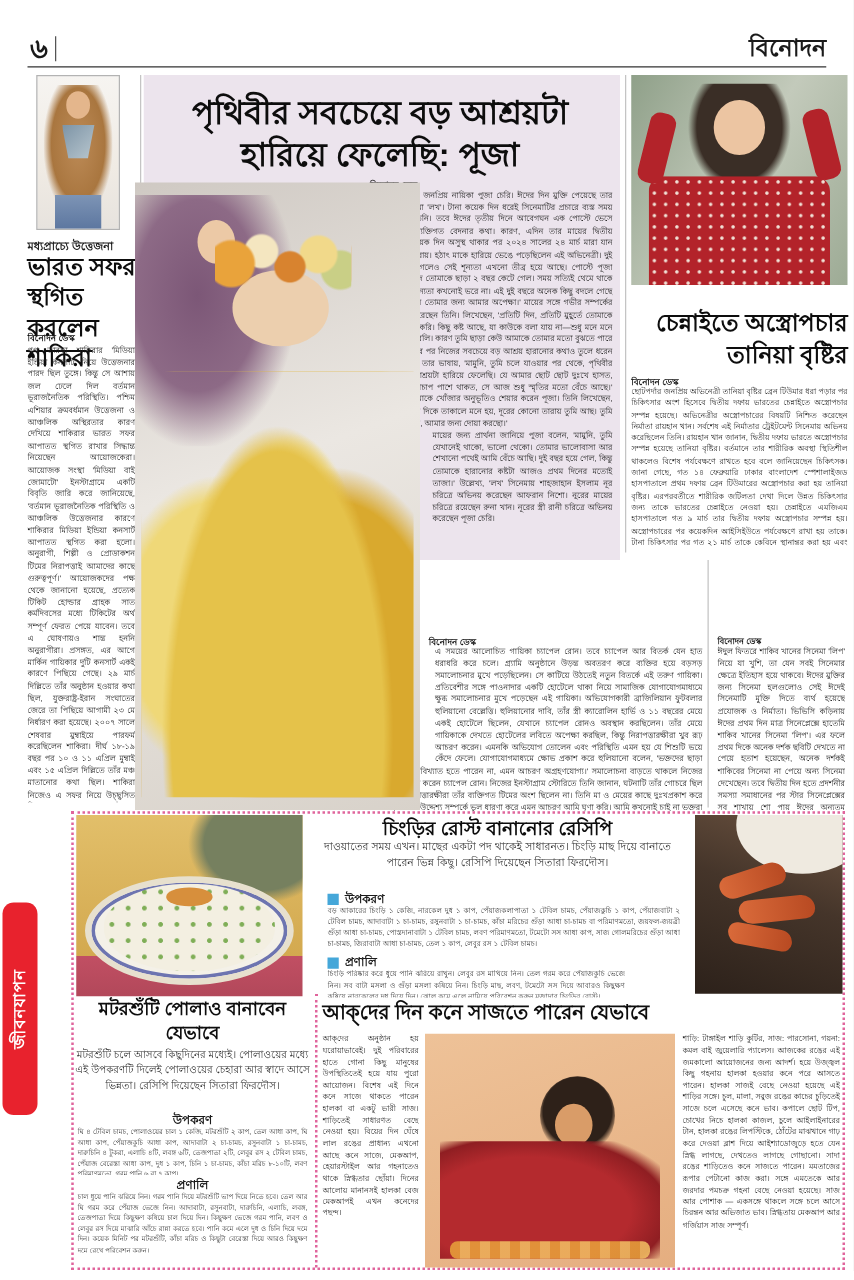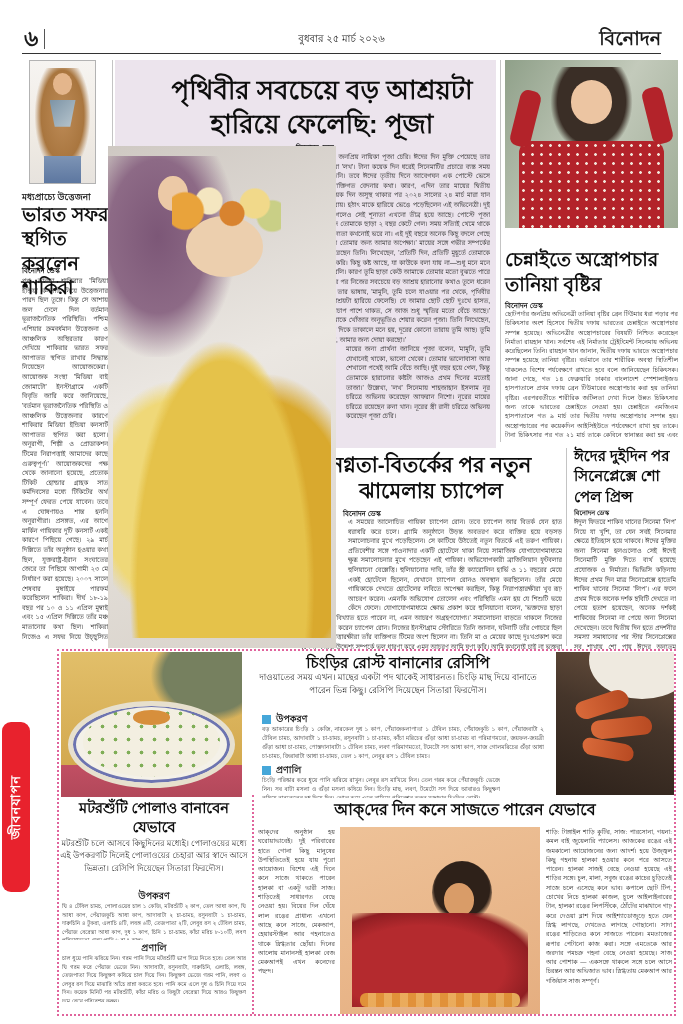--- a/index.html
+++ b/index.html
@@ -45,21 +45,21 @@
   .shakira-headline { left:22px; top:203px; width:90px; font-size:19px; line-height:1.28; }
   .shakira-byline { left:22px; top:265px; }
   .shakira-body { left:22px; top:276px; width:86px; height:366px; }
 
   .rule-left { left:112px; top:60px; height:586px; }
   .rule-right { left:500px; top:60px; height:382px; }
   .rule-mid-low { left:566px; top:448px; height:198px; }
 
   
   .puja-box { left:115px; top:60px; width:381px; height:388px; background:#ece4ed; }
-  .puja-headline { left:138px; top:74px; width:368px; font-size:26px; line-height:1.3; text-align:center; }
+  .puja-headline { left:120px; top:74px; width:368px; font-size:26px; line-height:1.3; text-align:center; }
   .puja-byline { left:296px; top:142px; }
   .puja-body { left:296px; top:152px; width:194px; height:292px; }
   .puja-body p.part2 { padding-left:50px; }
 
   .puja-photo { left:108px; top:146px; width:228px; height:502px; z-index:2;
     background:linear-gradient(160deg,#cfc9c3 0%,#ebe7e2 45%,#d8d2ca 100%); overflow:hidden; }
   .pj-purple { position:absolute; left:-6%; top:2%; width:62%; height:40%;
     background:radial-gradient(ellipse at 45% 40%,#7c5777 0%,#8d6a86 45%,transparent 72%); }
   .pj-face2 { position:absolute; left:22%; top:6%; width:13%; height:7%; border-radius:50%; background:#ecc9a6; }
   .pj-head { position:absolute; left:34%; top:14%; width:34%; height:12%; border-radius:50%;
@@ -97,21 +97,21 @@
   .tn-face { position:absolute; left:38%; top:12%; width:24%; height:26%; border-radius:50%; background:#ecc5a2; }
   .tn-dress { position:absolute; left:8%; top:48%; width:84%; height:52%;
     background-color:#b3232a;
     background-image:radial-gradient(#f1e4d8 1px,transparent 1.7px);
     background-size:9px 9px; border-radius:12px 12px 0 0; }
   .tn-arm-l { position:absolute; left:6%; top:18%; width:12%; height:34%; border-radius:8px;
     background:#b3232a; transform:rotate(14deg); }
   .tn-arm-r { position:absolute; right:6%; top:16%; width:12%; height:34%; border-radius:8px;
     background:#b3232a; transform:rotate(-14deg); }
   .tania-kicker { left:505px; top:233px; width:173px; text-align:center; font-size:12px; }
-  .tania-headline { left:505px; top:248px; width:173px; font-size:19px; line-height:1.3; text-align:left; }
+  .tania-headline { left:505px; top:248px; width:173px; font-size:19px; line-height:1.3; text-align:right; }
   .tania-byline { left:505px; top:300px; }
   .tania-body { left:505px; top:309px; width:173px; height:128px; font-size:6.2px; }
 
   
   .life-box { left:57px; top:649px; width:619px; height:367px; border:2px dotted #e0649c; background:#fff; }
   .life-tab { left:2px; top:722px; width:28px; height:170px; background:#e8222d; border-radius:9px;
     display:flex; align-items:center; justify-content:center; z-index:3; }
   .life-tab span { writing-mode:vertical-rl; transform:rotate(180deg); color:#fff;
     font-size:13px; font-weight:bold; letter-spacing:1px; }
   .life-vdivider { left:252px; top:795px; width:0; height:219px; border-left:2px dotted #e0649c; }
@@ -147,21 +147,21 @@
   .recipe1-met-row { left:262px; top:763px; }
   .recipe1-met { left:262px; top:776px; width:238px; height:22px; font-size:5.8px; line-height:1.55; text-align:justify; color:#333; overflow:hidden; }
 
   .recipe2-headline { left:62px; top:799px; width:184px; font-size:14.5px; line-height:1.3; text-align:center; }
   .recipe2-intro { left:60px; top:838px; width:188px; font-size:8.2px; line-height:1.5; text-align:center; color:#333; }
   .recipe2-ing-label { left:62px; top:889px; width:184px; text-align:center; font-size:9.5px; font-weight:bold; }
   .recipe2-ing { left:62px; top:902px; width:184px; height:38px; font-size:5.5px; line-height:1.55; text-align:justify; color:#333; overflow:hidden; }
   .recipe2-met-label { left:62px; top:941px; width:184px; text-align:center; font-size:9.5px; font-weight:bold; }
   .recipe2-met { left:62px; top:954px; width:184px; height:48px; font-size:5.5px; line-height:1.55; text-align:justify; color:#333; overflow:hidden; }
 
-  .bride-headline { left:258px; top:797px; width:414px; font-size:16px; text-align:center; }
+  .bride-headline { left:258px; top:797px; width:414px; font-size:16px; text-align:left; }
   .bride-left { left:258px; top:827px; width:77px; height:186px; font-size:6.2px; }
   .bride-right { left:546px; top:827px; width:126px; height:186px; font-size:6.2px; }
   .bride-photo { left:340px; top:827px; width:200px; height:187px; overflow:hidden;
     background:linear-gradient(160deg,#eec298 0%,#e5ae80 100%); }
   .br-hair { position:absolute; left:46%; top:18%; width:30%; height:34%; border-radius:50%;
     background:radial-gradient(circle at 50% 45%,#2e2119 0 60%,transparent 72%); }
   .br-face { position:absolute; left:52%; top:30%; width:15%; height:18%; border-radius:50%; background:#d99c68; }
   .br-sari { position:absolute; left:6%; top:46%; width:88%; height:50%;
     background:radial-gradient(ellipse at 40% 60%,#b42a2e 0 55%,#8f1e22 75%,transparent 85%); }
   .br-garland { position:absolute; left:10%; bottom:4%; width:80%; height:7%;
@@ -169,21 +169,20 @@
 </style>
 </head>
 <body>
 
 <div id="page">
 
   <div class="abs masthead-row">
     <span class="page-num">৬</span>
     <span class="logo-sep"></span>
   </div>
-  <div class="abs date-line">বুধবার ২৫ মার্চ ২০২৬</div>
   <div class="abs section-name">বিনোদন</div>
   <div class="abs header-rule"></div>
 
   <div class="abs shakira-photo">
     <div class="shk-hair"></div>
     <div class="shk-face"></div>
     <div class="shk-top"></div>
     <div class="shk-jeans"></div>
   </div>
   <div class="abs kicker shakira-kicker">মধ্যপ্রাচ্যে উত্তেজনা</div>
@@ -203,28 +202,26 @@
     <p class="part2">মায়ের জন্য প্রার্থনা জানিয়ে পূজা বলেন, 'মামুনি, তুমি যেখানেই থাকো, ভালো থেকো। তোমার ভালোবাসা আর শেখানো পথেই আমি বেঁচে আছি। দুই বছর হয়ে গেল, কিন্তু তোমাকে হারানোর কষ্টটা আজও প্রথম দিনের মতোই তাজা।' উল্লেখ্য, 'লখ' সিনেমায় শাহজাহান ইসলাম নূর চরিত্রে অভিনয় করেছেন আফরান নিশো। নূরের মায়ের চরিত্রে রয়েছেন রুনা খান। নূরের স্ত্রী রানী চরিত্রে অভিনয় করেছেন পূজা চেরি।</p>
   </div>
   <div class="abs puja-photo">
     <div class="pj-purple"></div>
     <div class="pj-face2"></div>
     <div class="pj-head"></div>
     <div class="pj-flowers"></div>
     <div class="pj-dress"></div>
   </div>
 
-  <div class="abs headline chappell-headline">নগ্নতা-বিতর্কের পর নতুন ঝামেলায় চ্যাপেল</div>
   <div class="abs byline chappell-byline">বিনোদন ডেস্ক</div>
   <div class="abs body-txt chappell-body">
     <span class="chp-wrap-spacer"></span>
     <span>এ সময়ের আলোচিত গায়িকা চ্যাপেল রোন। তবে চ্যাপেল আর বিতর্ক যেন হাত ধরাধরি করে চলে। গ্র্যামি অনুষ্ঠানে উড়ন্ত অবতরণ করে ব্যক্তির হয়ে বড়সড় সমালোচনার মুখে পড়েছিলেন। সে কাটিয়ে উঠতেই নতুন বিতর্কে এই তরুণ গায়িকা। প্রতিবেশীর সঙ্গে পাওনাদার একটি হোটেলে থাকা নিয়ে সামাজিক যোগাযোগমাধ্যমে ক্ষুব্ধ সমালোচনার মুখে পড়েছেন এই গায়িকা। অভিযোগকারী ব্রাজিলিয়ান ফুটবলার হুলিয়ানো বেল্লেত্তি। হুলিয়ানোর দাবি, তাঁর স্ত্রী ক্যারোলিন হার্ভি ও ১১ বছরের মেয়ে একই হোটেলে ছিলেন, যেখানে চ্যাপেল রোনও অবস্থান করছিলেন। তাঁর মেয়ে গায়িকাকে দেখতে হোটেলের লবিতে অপেক্ষা করছিল, কিন্তু নিরাপত্তারক্ষীরা খুব রূঢ় আচরণ করেন। এমনকি অভিযোগ তোলেন এবং পরিস্থিতি এমন হয় যে শিশুটি ভয়ে কেঁদে ফেলে। যোগাযোগমাধ্যমে ক্ষোভ প্রকাশ করে হুলিয়ানো বলেন, 'ভক্তদের ছাড়া একজন শিল্পী বিখ্যাত হতে পারেন না, এমন আচরণ অগ্রহণযোগ্য।' সমালোচনা বাড়তে থাকলে নিজের অবস্থান ব্যাখ্যা করেন চ্যাপেল রোন। নিজের ইনস্টাগ্রাম স্টোরিতে তিনি জানান, ঘটনাটি তাঁর গোচরে ছিল না এবং নিরাপত্তারক্ষীরা তাঁর ব্যক্তিগত টিমের অংশ ছিলেন না। তিনি মা ও মেয়ের কাছে দুঃখপ্রকাশ করে বলেন, 'কারও উদ্দেশ্য সম্পর্কে ভুল ধারণা করে এমন আচরণ আমি ঘৃণা করি। আমি কখনোই চাই না ভক্তরা অপমানিত বোধ করে থাকে, সেটি দুঃখজনক এবং আমার রাগের কারণ ছিল না।' এ ঘটনার পর দুই তারকার পক্ষে-বিপক্ষে মত দিয়েছেন অনেকে, চ্যাপেল যেভাবে ব্যাখ্যা দিয়েছেন। ঘটনা এখানেই শেষ বলে ধারণা অনুরাগীদের।</span>
   </div>
 
-  <div class="abs headline prince-headline">ঈদের দুইদিন পর সিনেপ্লেক্সে শো পেল প্রিন্স</div>
   <div class="abs byline prince-byline">বিনোদন ডেস্ক</div>
   <div class="abs body-txt prince-body">ঈদুল ফিতরে শাকিব খানের সিনেমা 'লিপ' নিয়ে যা খুশি, তা যেন সবই সিনেমার ক্ষেত্রে ইতিহাস হয়ে থাকবে। ঈদের মুক্তির জন্য সিনেমা হলগুলোও সেই ঈদেই সিনেমাটি মুক্তি দিতে ব্যর্থ হয়েছে প্রযোজক ও নির্মাতা। ভিভিসি কড়িনায় ঈদের প্রথম দিন মাত্র সিনেপ্লেক্সে হাতেমি শাকিব খানের সিনেমা 'লিপ'। এর ফলে প্রথম দিকে অনেক দর্শক ছবিটি দেখতে না পেয়ে হতাশ হয়েছেন, অনেক দর্শকই শাকিবের সিনেমা না পেয়ে অন্য সিনেমা দেখেছেন। তবে দ্বিতীয় দিন হতে প্রদর্শনীর সমস্যা সমাধানের পর স্টার সিনেপ্লেক্সের সব শাখায় শো পায় ঈদের অন্যতম আলোচিত এই সিনেমা।</div>
 
   <div class="abs tania-photo">
     <div class="tn-hair"></div>
     <div class="tn-face"></div>
     <div class="tn-dress"></div>
     <div class="tn-arm-l"></div>
     <div class="tn-arm-r"></div>
   </div>

